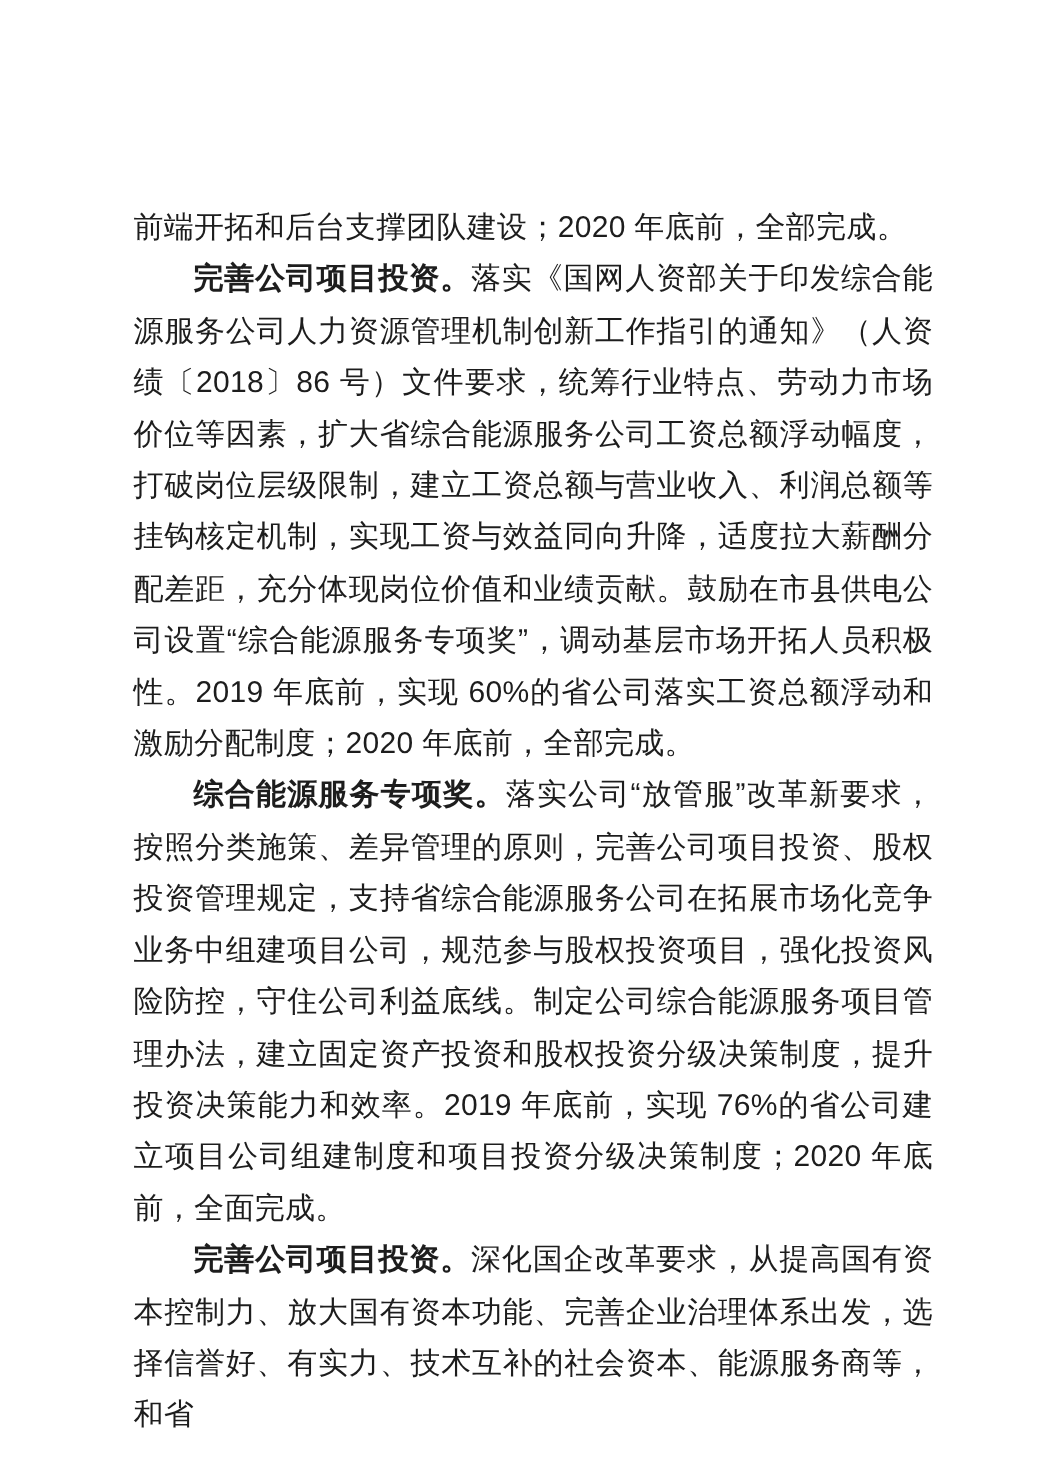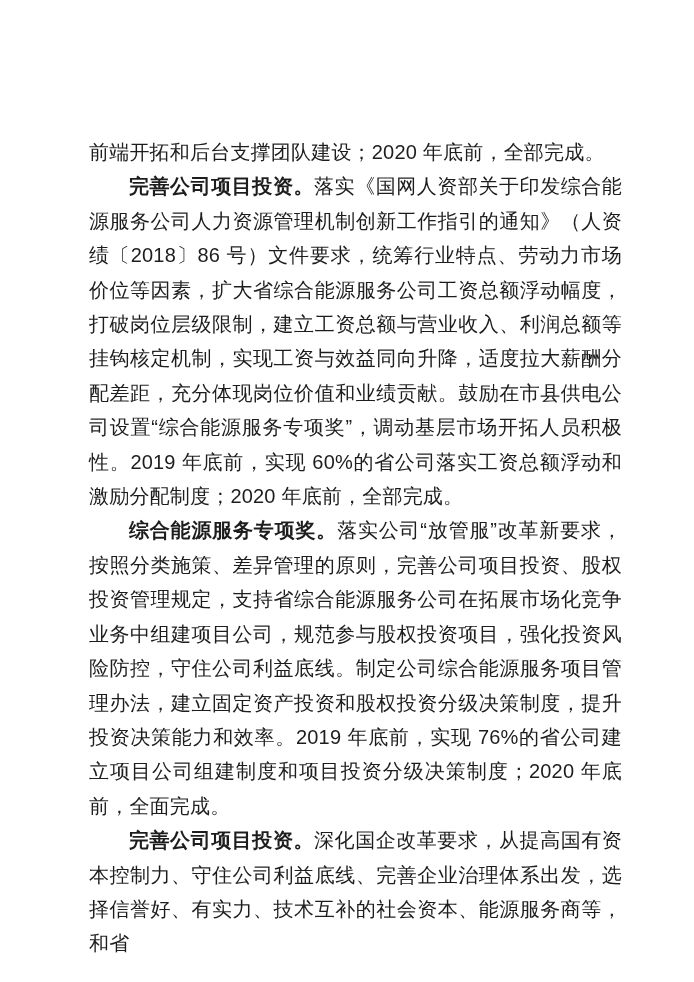--- a/index.html
+++ b/index.html
@@ -43,15 +43,15 @@
   }
 </style>
 </head>
 <body style="background: rgb(255, 255, 255);">
 
 <main class="page">
   <article class="text-block" id="paragraphs" style="color: rgb(29, 29, 29);">
       <p class="para"><span>前端开拓和后台支撑团队建设；2020 年底前，全部完成。</span></p>
       <p class="para indent"><b class="lead">完善公司项目投资。</b><span>落实《国网人资部关于印发综合能源服务公司人力资源管理机制创新工作指引的通知》（人资绩〔2018〕86 号）文件要求，统筹行业特点、劳动力市场价位等因素，扩大省综合能源服务公司工资总额浮动幅度，打破岗位层级限制，建立工资总额与营业收入、利润总额等挂钩核定机制，实现工资与效益同向升降，适度拉大薪酬分配差距，充分体现岗位价值和业绩贡献。鼓励在市县供电公司设置“综合能源服务专项奖”，调动基层市场开拓人员积极性。2019 年底前，实现 60%的省公司落实工资总额浮动和激励分配制度；2020 年底前，全部完成。</span></p>
       <p class="para indent"><b class="lead">综合能源服务专项奖。</b><span>落实公司“放管服”改革新要求，按照分类施策、差异管理的原则，完善公司项目投资、股权投资管理规定，支持省综合能源服务公司在拓展市场化竞争业务中组建项目公司，规范参与股权投资项目，强化投资风险防控，守住公司利益底线。制定公司综合能源服务项目管理办法，建立固定资产投资和股权投资分级决策制度，提升投资决策能力和效率。2019 年底前，实现 76%的省公司建立项目公司组建制度和项目投资分级决策制度；2020 年底前，全面完成。</span></p>
-      <p class="para indent"><b class="lead">完善公司项目投资。</b><span>深化国企改革要求，从提高国有资本控制力、守住公司利益底线、完善企业治理体系出发，选择信誉好、有实力、技术互补的社会资本、能源服务商等，和省</span></p>
+      <p class="para indent"><b class="lead">完善公司项目投资。</b><span>深化国企改革要求，从提高国有资本控制力、放大国有资本功能、完善企业治理体系出发，选择信誉好、有实力、技术互补的社会资本、能源服务商等，和省</span></p>
     </article>
 </main>
 
 </body></html>

